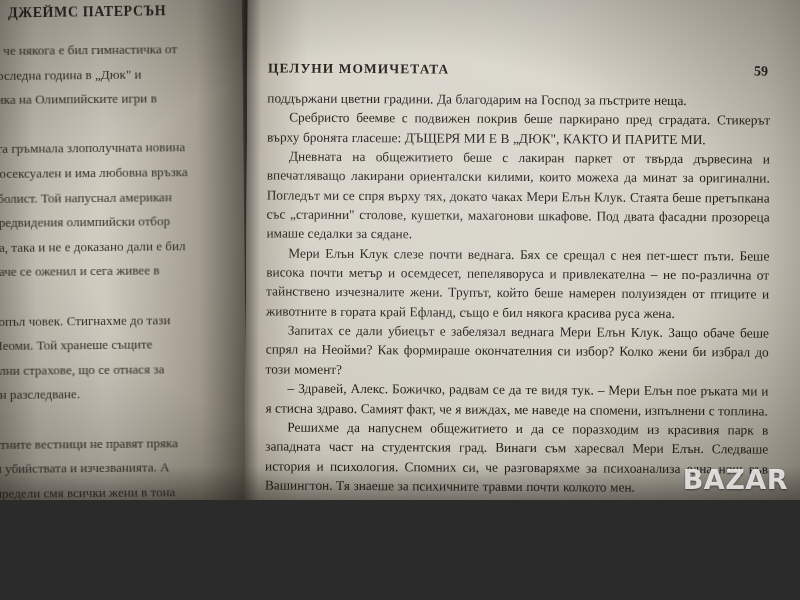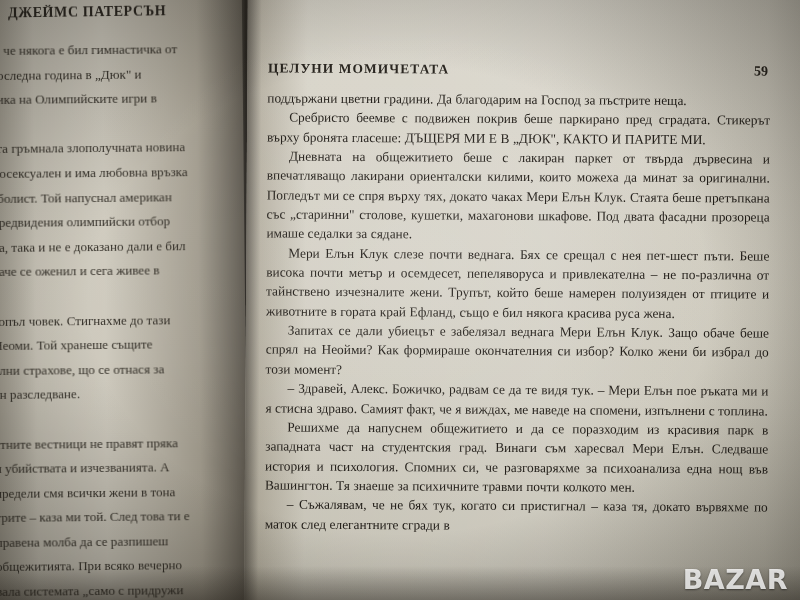--- a/index.html
+++ b/index.html
@@ -3,21 +3,21 @@
 <meta charset="utf-8">
 <style>
   html, body {
     margin: 0;
     padding: 0;
     background: #2b2b2b;
   }
   #page {
     position: relative;
     width: 800px;
-    height: 600px;
+    height: 500px;
     overflow: hidden;
     background: #6d6a63;
     font-family: "Liberation Serif", serif;
   }
 
   
   .book-bg {
     position: absolute;
     inset: 0;
     background:

